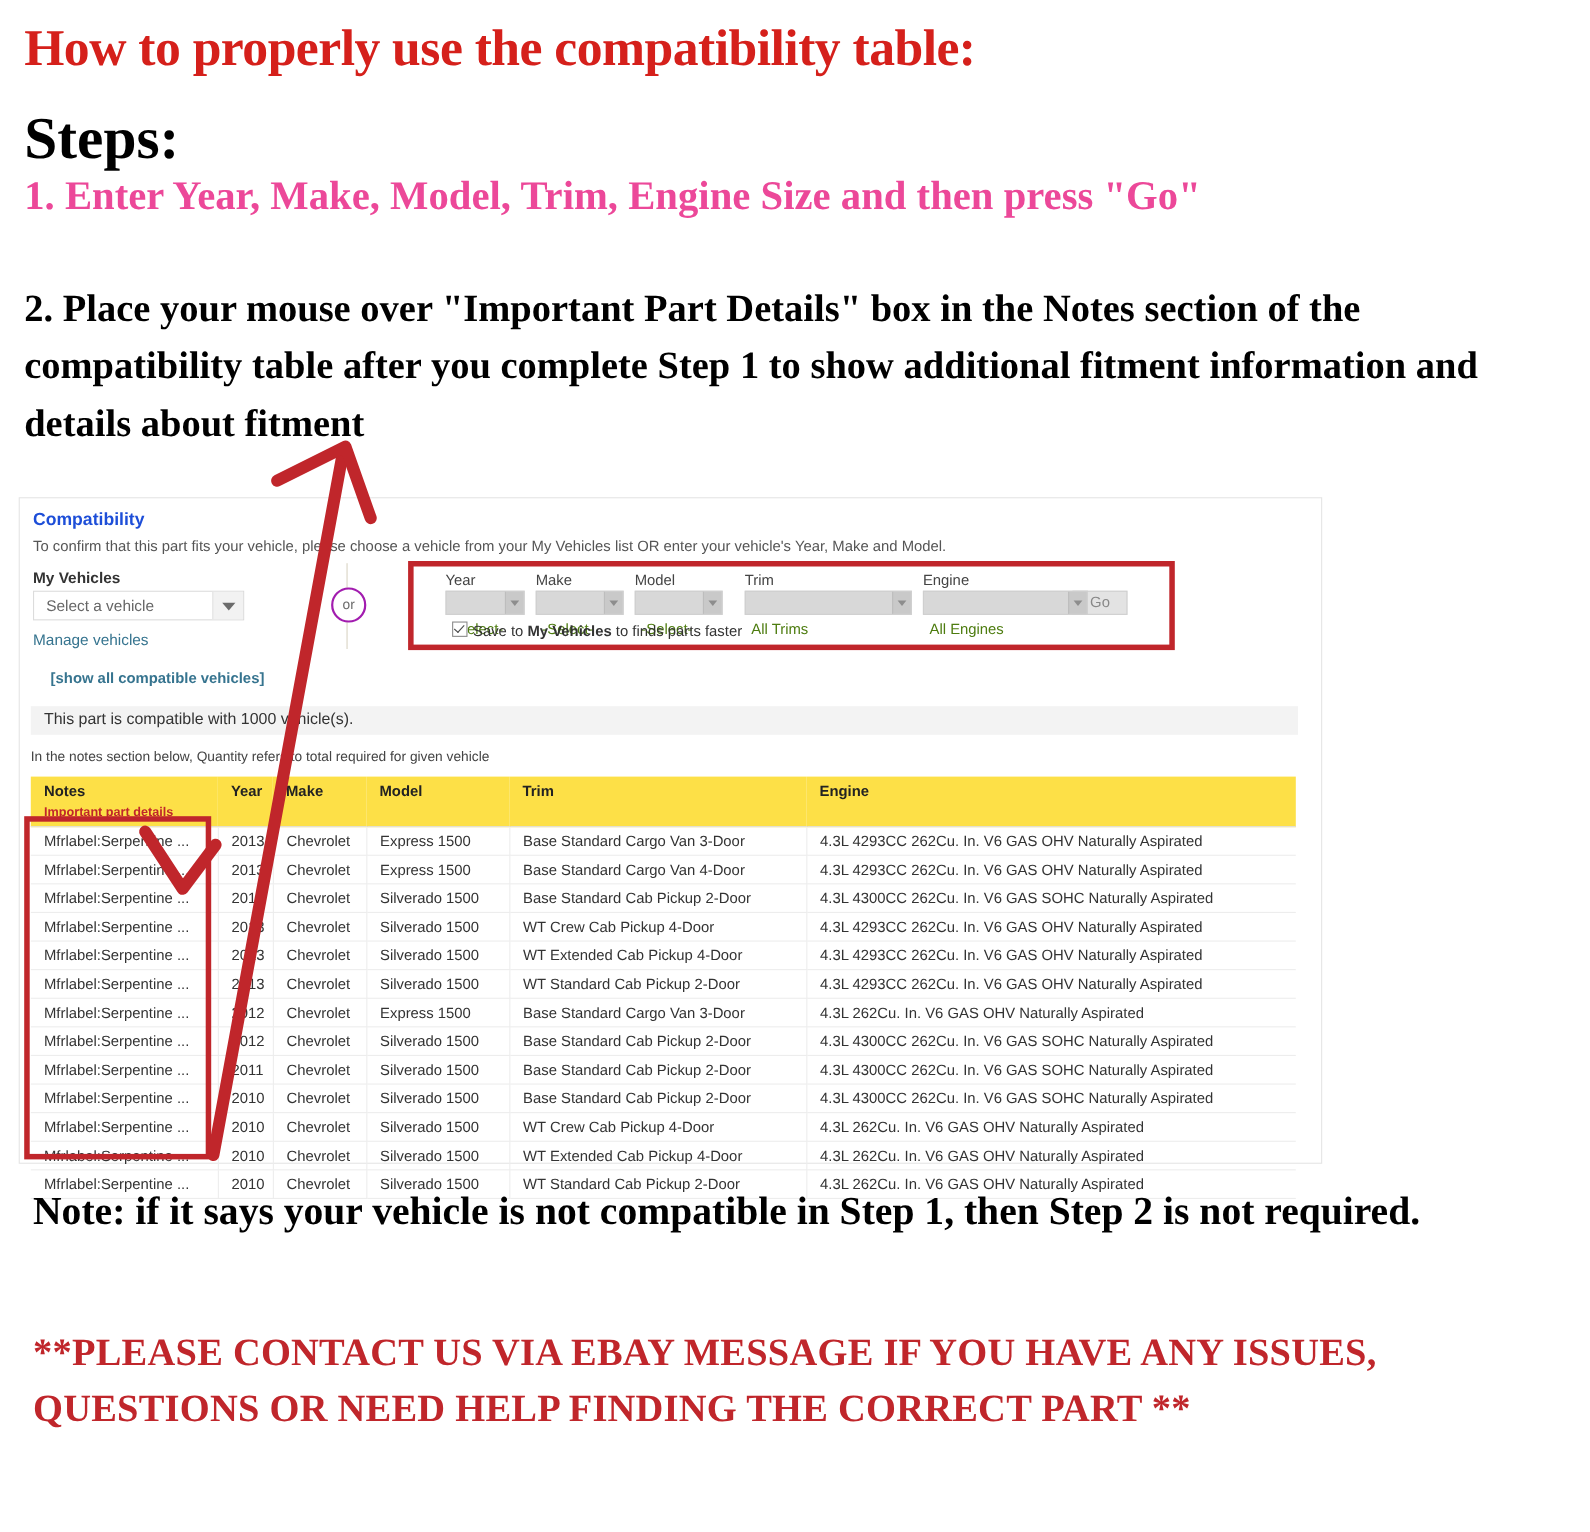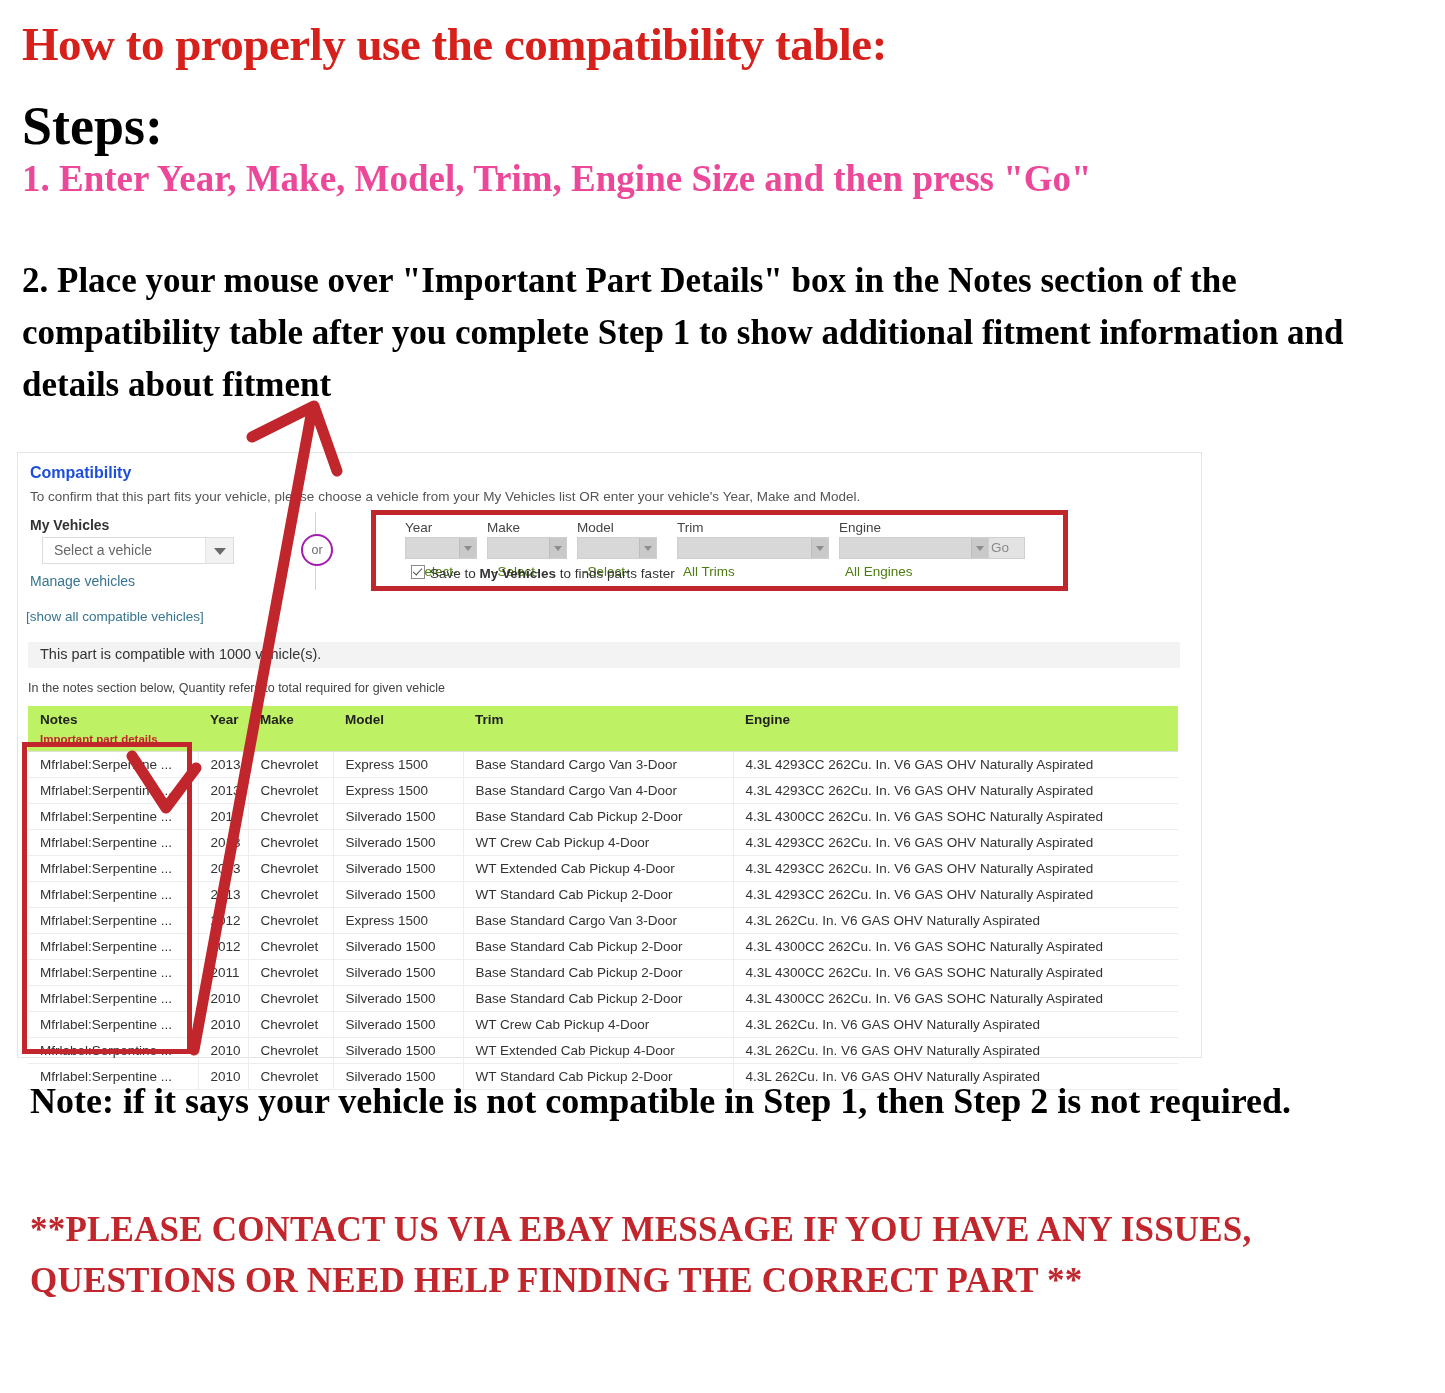--- a/index.html
+++ b/index.html
@@ -63,39 +63,39 @@
   .panel-sub{
     position:absolute;left:12px;top:36px;
     font-size:13.5px;color:#555;white-space:nowrap;
   }
   .myveh-label{
     position:absolute;left:12px;top:64px;
     font-size:14px;font-weight:bold;color:#333;
   }
   .veh-select{
     position:absolute;left:12px;top:84px;width:192px;height:27px;
-    border:1px solid #dcdcdc;background:#fff;box-sizing:border-box;margin-left:12px;
+    border:1px solid #dcdcdc;background:#fff;box-sizing:border-box;
   }
   .veh-select .txt{
     position:absolute;left:11px;top:4px;font-size:14px;color:#666;
   }
   .veh-select .arrowbox{
     position:absolute;right:0;top:0;width:28px;height:25px;
     background:#f2f2f2;border-left:1px solid #e3e3e3;box-sizing:border-box;
   }
   .veh-select .arrowbox i{
     position:absolute;left:8px;top:10px;
     width:0;height:0;border-left:6px solid transparent;border-right:6px solid transparent;
     border-top:7px solid #6b6b6b;display:block;
   }
   .manage-link{
     position:absolute;left:12px;top:120px;font-size:14px;color:#36748f;
   }
   .showall-link{
-    position:absolute;left:8px;top:156px;font-size:13.5px;color:#36748f;
+    position:absolute;left:28px;top:156px;font-size:13.5px;color:#36748f;font-weight:bold;
   }
 
   
   .or-wrap{position:absolute;left:296px;top:512px;width:40px;height:78px;}
   .or-wrap .vline{
     position:absolute;left:19px;top:0;width:1px;height:78px;background:#d9d4c4;
   }
   .or-badge{
     position:absolute;left:5px;top:22px;width:28px;height:28px;border-radius:50%;
     border:2px solid #a21caf;background:#fff;
@@ -154,21 +154,21 @@
     position:absolute;left:28px;top:681px;font-size:12.5px;color:#444;
   }
 
   
   .ctable{
     position:absolute;left:28px;top:706px;width:1150px;
     border-collapse:collapse;table-layout:fixed;
     font-size:13px;color:#333;
   }
   .ctable th{
-    background:#bef264;text-align:left;font-weight:bold;font-size:13.5px;color:#222;
+    background:#fde047;text-align:left;font-weight:bold;font-size:13.5px;color:#222;
     padding:6px 0 6px 12px;border-bottom:1px solid #e0e0e0;vertical-align:top;
     height:34px;box-sizing:border-box;
   }
   .ctable th .imp{
     display:block;color:#C0262B;font-size:11.5px;font-weight:bold;margin-top:6px;
   }
   .ctable td{
     padding:5px 0 5px 12px;border-bottom:1px solid #ededed;
     border-right:1px solid #ededed;white-space:nowrap;overflow:hidden;
     height:24px;box-sizing:border-box;font-size:13.5px;

